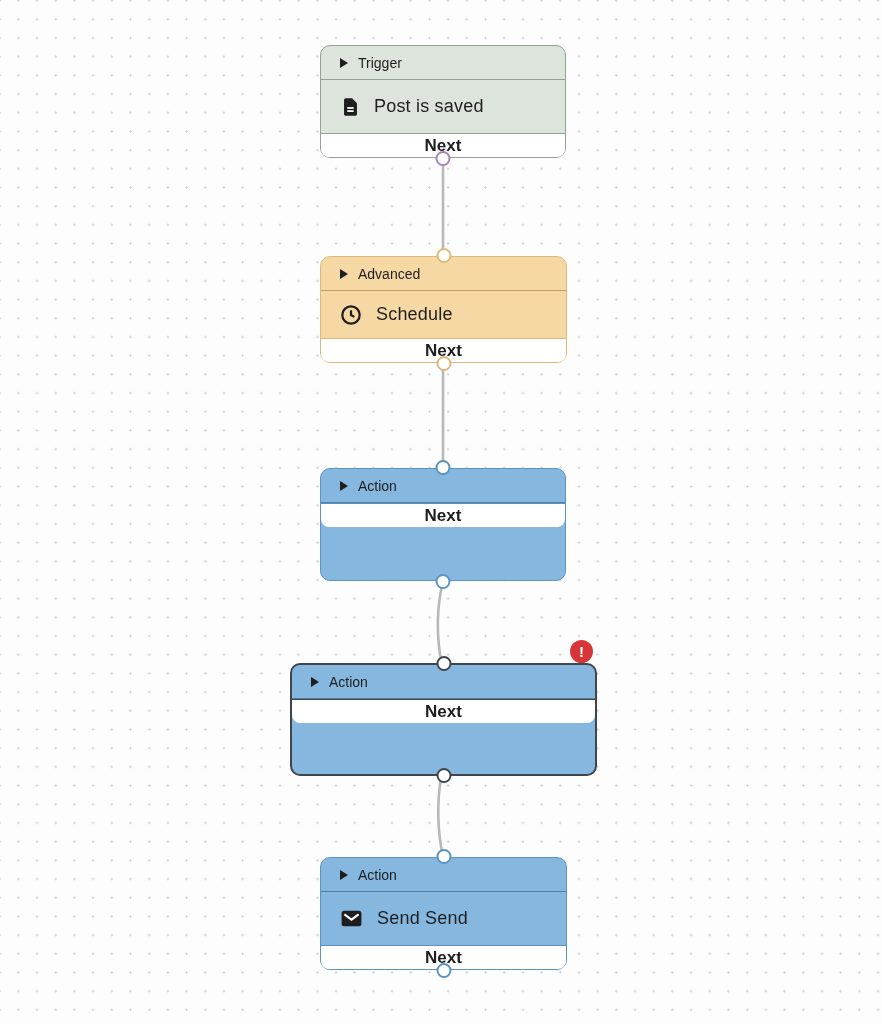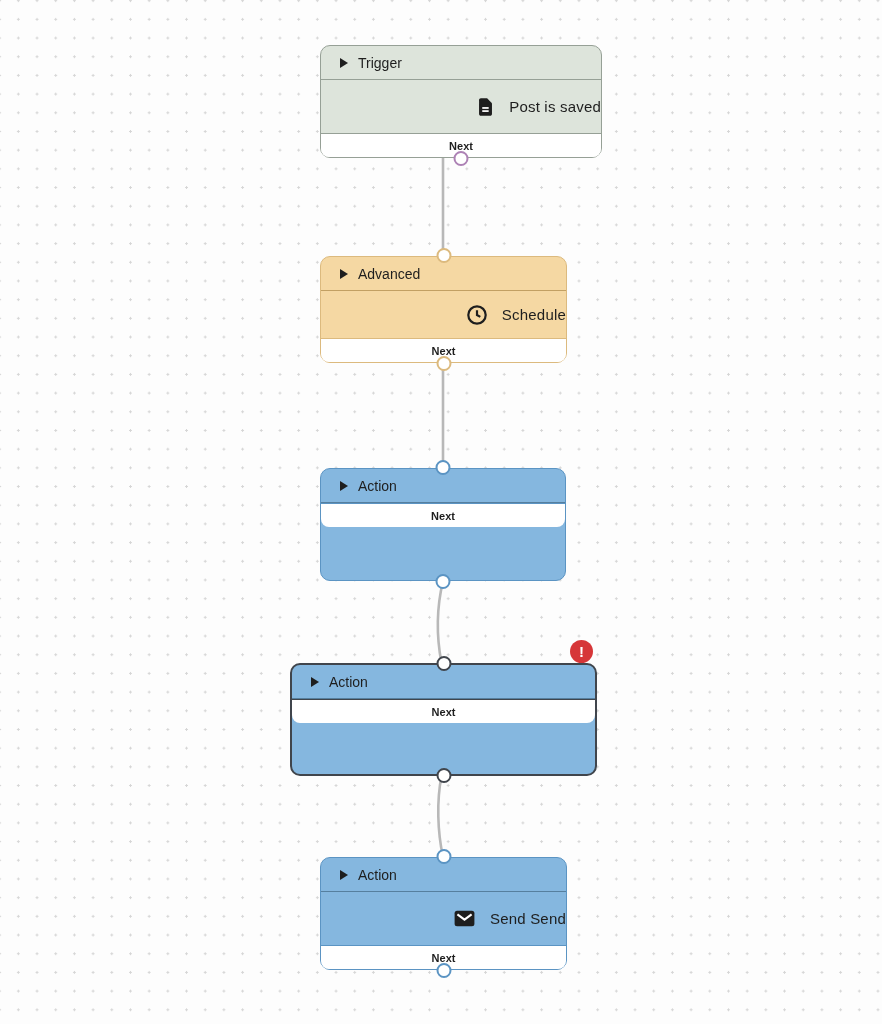--- a/index.html
+++ b/index.html
@@ -15,41 +15,41 @@
     position:absolute;display:flex;flex-direction:column;box-sizing:border-box;
     background:var(--node-bg,#ddd);border:1.5px solid var(--node-border,#999);
     border-radius:10px;z-index:2;color:#1e1e1e;
   }
   .node.selected{border-width:2px;}
   .node-header{
     height:33px;flex:0 0 33px;display:flex;align-items:center;gap:10px;
     padding-left:19px;font-size:14px;border-bottom:1px solid var(--node-divider,#888);
   }
   .tri{width:0;height:0;border-left:8px solid #1e1e1e;border-top:5px solid transparent;border-bottom:5px solid transparent;}
-  .node-body{flex:1;display:flex;align-items:center;gap:13px;padding-left:18px;font-size:15px;font-weight:500;letter-spacing:.2px;justify-content:flex-end;}
+  .node-body{flex:1;display:flex;align-items:center;gap:13px;padding-left:18px;font-size:18px;font-weight:500;letter-spacing:.2px;}
   .node-icon{display:flex;align-items:center;}
   .node-footer{
     height:23px;flex:0 0 23px;background:#fff;border-top:1px solid var(--node-border,#999);
-    border-radius:0 0 8px 8px;text-align:center;font-size:11px;font-weight:600;
+    border-radius:0 0 8px 8px;text-align:center;font-size:17px;font-weight:600;
     display:flex;align-items:center;justify-content:center;
   }
   .port{
     position:absolute;left:50%;transform:translateX(-50%);
     width:11px;height:11px;border-radius:50%;background:#fff;
     border:2.8px solid var(--port-color,#999);z-index:4;
   }
   .port-in{top:-9px;}
   .port-out{bottom:-9px;}
   .error-badge{
     position:absolute;top:-25px;right:2px;width:23px;height:23px;border-radius:50%;
     background:var(--error-color,#d63638);color:#fff;font-size:15px;font-weight:700;
     display:flex;align-items:center;justify-content:center;z-index:5;
   }
   
-  #node-0{left:320px;top:45px;width:282px;height:113px;}
+  #node-0{left:320px;top:45px;width:246px;height:113px;}
   #node-1{left:320px;top:256px;width:247px;height:107px;}
   #node-2{left:320px;top:468px;width:246px;height:113px;}
   #node-3{left:290px;top:663px;width:307px;height:113px;}
   #node-4{left:320px;top:857px;width:247px;height:113px;}
 </style>
 </head>
 <body>
 
 <div class="canvas" style="--canvas-bg: #fdfdfd; --dot-color: #d6d6d6; --error-color: #d63638;">
 

